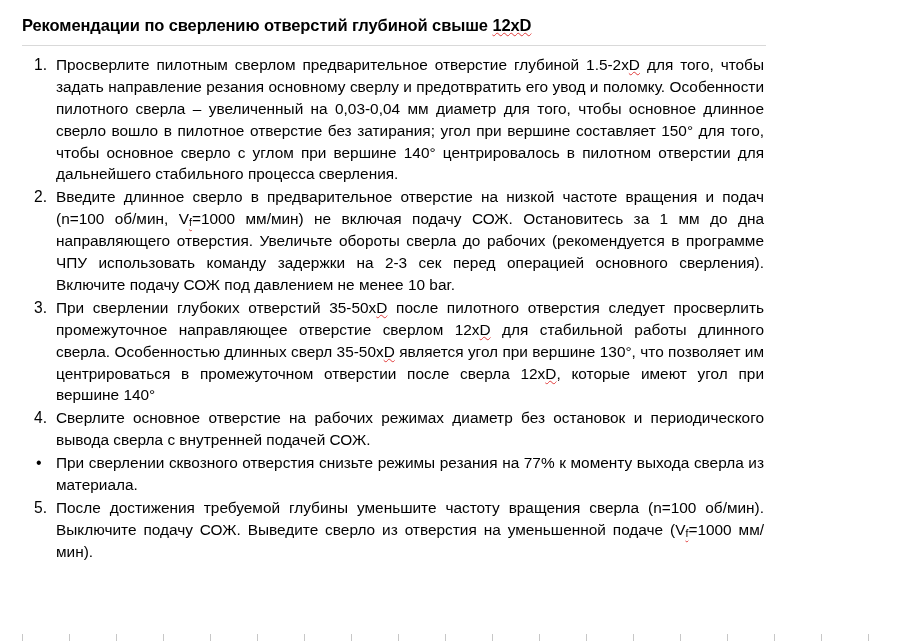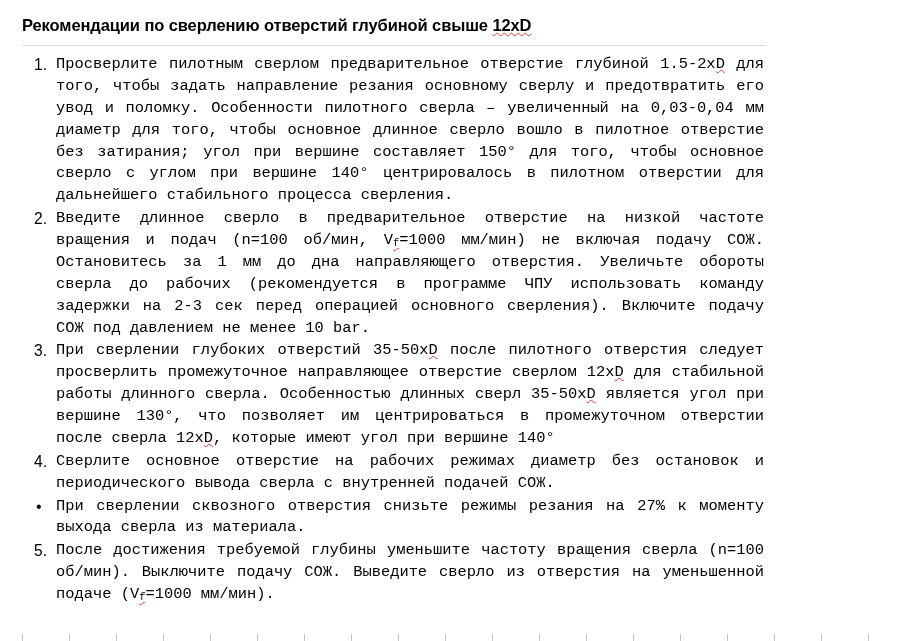--- a/index.html
+++ b/index.html
@@ -54,21 +54,21 @@
     font-size: 15.6px;
     line-height: 1.42;
     font-family: "Liberation Sans", sans-serif;
   }
   .marker.bullet {
     font-size: 16px;
     padding-left: 14px;
   }
   .body-text {
     flex: 1 1 auto;
-    font-family: Liberation Mono, monospace;
+    font-family: Liberation Sans, sans-serif;
     font-size: 15.4px;
     line-height: 1.42;
     text-align: justify;
     text-justify: inter-word;
     hyphens: none;
     padding-right: 2px;
   }
   .spell-wavy {
     text-decoration: underline;
     text-decoration-color: #e03a3a;
@@ -115,21 +115,21 @@
       <li class="item">
         <span class="marker">3.</span>
         <span class="body-text">При сверлении глубоких отверстий 35-50x<span class="spell-wavy">D</span> после пилотного отверстия следует просверлить промежуточное направляющее отверстие сверлом 12x<span class="spell-wavy">D</span> для стабильной работы длинного сверла. Особенностью длинных сверл 35-50x<span class="spell-wavy">D</span> является угол при вершине 130°, что позволяет им центрироваться в промежуточном отверстии после сверла 12x<span class="spell-wavy">D</span>, которые имеют угол при вершине 140°</span>
       </li>
       <li class="item">
         <span class="marker">4.</span>
         <span class="body-text">Сверлите основное отверстие на рабочих режимах диаметр без остановок и периодического вывода сверла с внутренней подачей СОЖ.</span>
       </li>
       <li class="item">
         <span class="marker bullet">•</span>
-        <span class="body-text">При сверлении сквозного отверстия снизьте режимы резания на 27% к моменту выхода сверла из материала.</span>
+        <span class="body-text">При сверлении сквозного отверстия снизьте режимы резания на 77% к моменту выхода сверла из материала.</span>
       </li>
       <li class="item">
         <span class="marker">5.</span>
         <span class="body-text">После достижения требуемой глубины уменьшите частоту вращения сверла (n=100 об/мин). Выключите подачу СОЖ. Выведите сверло из отверстия на уменьшенной подаче (V<sub class="vf spell-wavy">f</sub>=1000 мм/мин).</span>
       </li>
     </ol>
 
   <div class="bottom-ticks">
       <div class="tick" style="left: 22px;"></div>
       <div class="tick" style="left: 69px;"></div>

